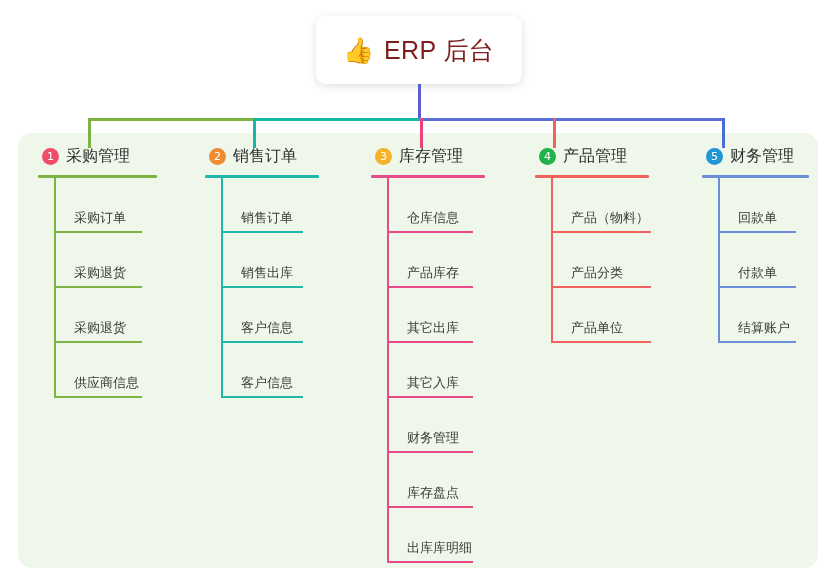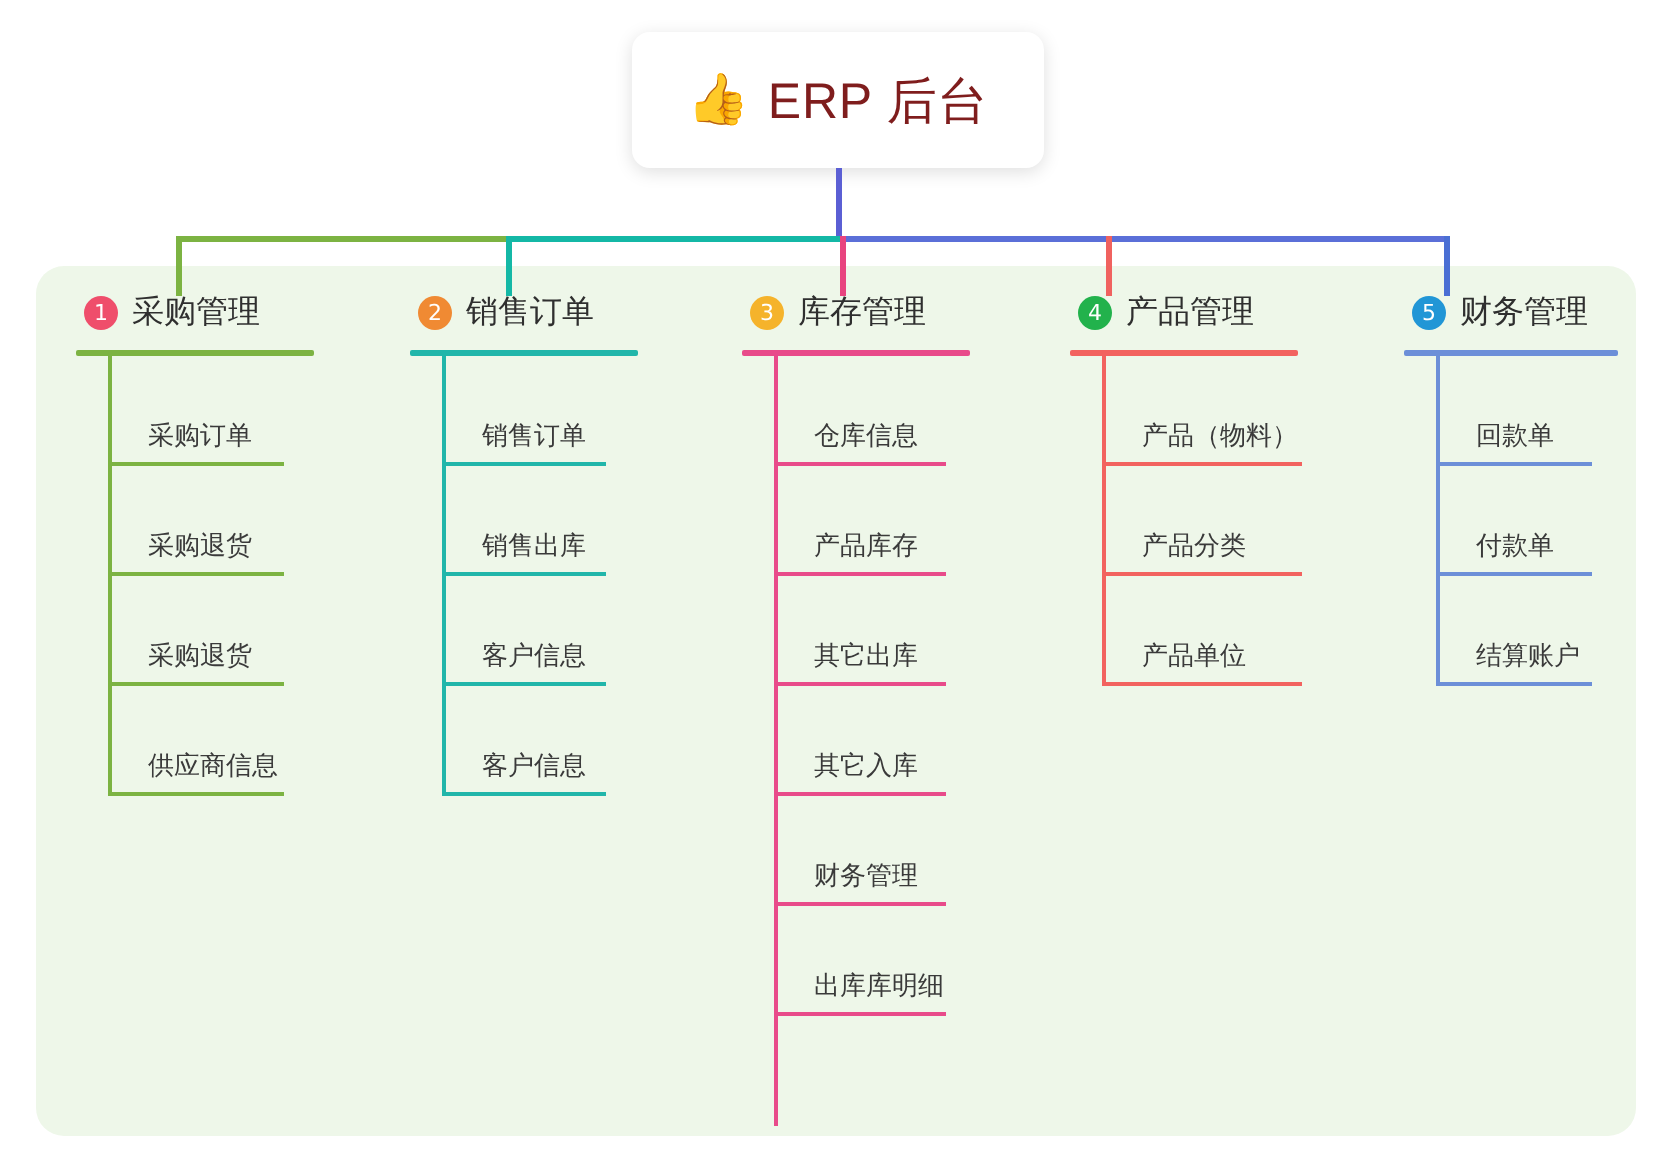--- a/index.html
+++ b/index.html
@@ -231,20 +231,24 @@
           </div>
           <div class="leaf">
             <span class="leaf-label">其它入库</span>
             <div class="leaf-rule" style="width: 86px; background: rgb(232, 75, 138);"></div>
           </div>
           <div class="leaf">
             <span class="leaf-label">财务管理</span>
             <div class="leaf-rule" style="width: 86px; background: rgb(232, 75, 138);"></div>
           </div>
           <div class="leaf">
+            <span class="leaf-label">库存盘点</span>
+            <div class="leaf-rule" style="width: 86px; background: rgb(232, 75, 138);"></div>
+          </div>
+          <div class="leaf">
             <span class="leaf-label">出库库明细</span>
             <div class="leaf-rule" style="width: 86px; background: rgb(232, 75, 138);"></div>
           </div>
         </div>
       </div>
       <div class="col" style="left: 535px;">
         <div class="col-head">
           <span class="badge" style="background: rgb(34, 178, 76);">4</span>
           <span class="col-title">产品管理</span>
         </div>

